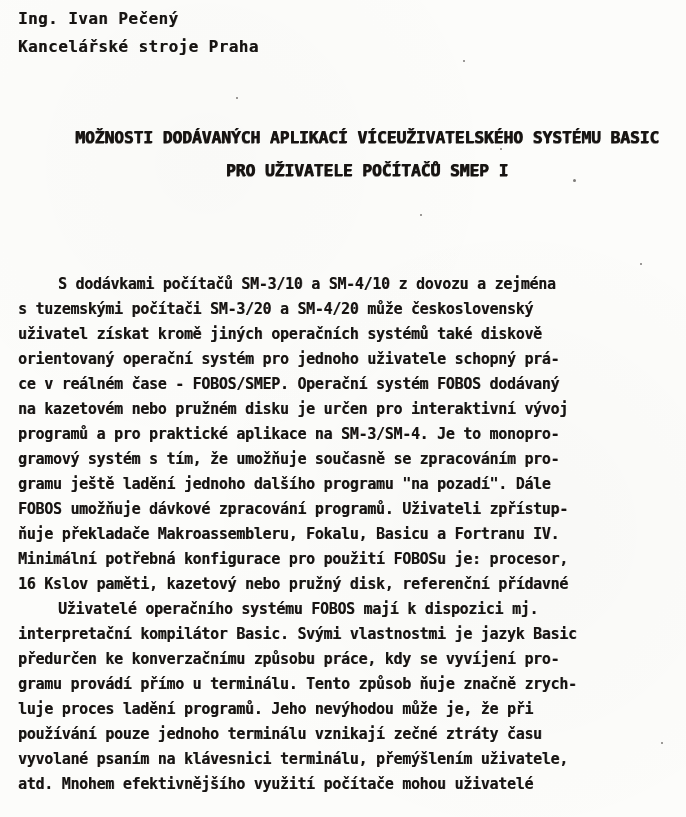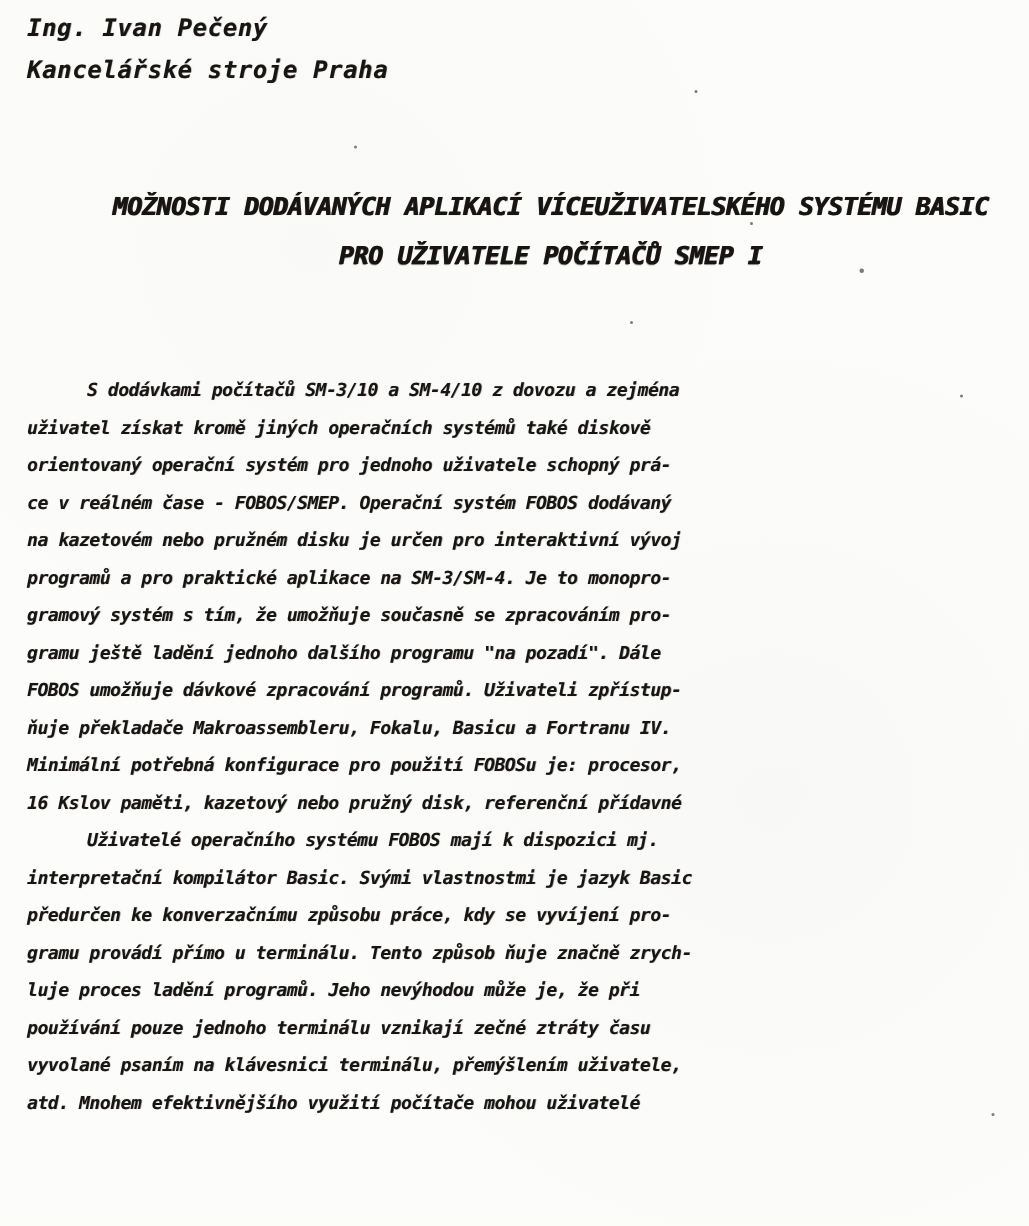--- a/index.html
+++ b/index.html
@@ -12,21 +12,20 @@
     width: 686px;
     height: 817px;
     overflow: hidden;
     background:
       radial-gradient(circle at 30% 20%, rgba(0,0,0,0.012), transparent 40%),
       radial-gradient(circle at 75% 65%, rgba(0,0,0,0.015), transparent 45%),
       #fcfcfa;
     font-family: "DejaVu Sans Mono", "Liberation Mono", monospace;
     font-weight: 700;
     color: #171412;
-    font-style: italic;
   }
   .author-block {
     position: absolute;
     top: 5px;
     left: 18px;
     font-size: 16px;
     line-height: 28px;
     letter-spacing: 0.4px;
     text-shadow: 0.4px 0.3px 0.5px rgba(10,8,6,0.55);
     white-space: nowrap;
@@ -41,24 +40,24 @@
     line-height: 33px;
     letter-spacing: -0.2px;
     text-shadow:
       0.7px 0 0 rgba(15,12,10,0.9),
       0 0.5px 0.6px rgba(15,12,10,0.5);
     white-space: nowrap;
     margin-left: 24px;
   }
   .body-text {
     position: absolute;
-    top: 248px;
+    top: 272px;
     left: 18px;
     width: 660px;
-    font-size: 12px;
+    font-size: 15px;
     line-height: 25px;
     letter-spacing: -0.3px;
     text-shadow: 0.4px 0.3px 0.5px rgba(12,10,8,0.5);
   }
   .bline {
     white-space: nowrap;
   }
   .indent {
     text-indent: 40px;
   }
@@ -87,20 +86,21 @@
   </div>
 
   <div class="title-block">
     <div class="tline">MOŽNOSTI DODÁVANÝCH APLIKACÍ VÍCEUŽIVATELSKÉHO SYSTÉMU BASIC</div>
     <div class="tline">PRO UŽIVATELE POČÍTAČŮ SMEP I</div>
   </div>
 
   <div class="body-text">
     <div class="para">
       <div class="bline indent">S dodávkami počítačů SM-3/10 a SM-4/10 z dovozu a zejména</div>
+      <div class="bline">s tuzemskými počítači SM-3/20 a SM-4/20 může československý</div>
       <div class="bline">uživatel získat kromě jiných operačních systémů také diskově</div>
       <div class="bline">orientovaný operační systém pro jednoho uživatele schopný prá-</div>
       <div class="bline">ce v reálném čase - FOBOS/SMEP. Operační systém FOBOS dodávaný</div>
       <div class="bline">na kazetovém nebo pružném disku je určen pro interaktivní vývoj</div>
       <div class="bline">programů a pro praktické aplikace na SM-3/SM-4. Je to monopro-</div>
       <div class="bline">gramový systém s tím, že umožňuje současně se zpracováním pro-</div>
       <div class="bline">gramu ještě ladění jednoho dalšího programu "na pozadí". Dále</div>
       <div class="bline">FOBOS umožňuje dávkové zpracování programů. Uživateli zpřístup-</div>
       <div class="bline">ňuje překladače Makroassembleru, Fokalu, Basicu a Fortranu IV.</div>
       <div class="bline">Minimální potřebná konfigurace pro použití FOBOSu je: procesor,</div>

